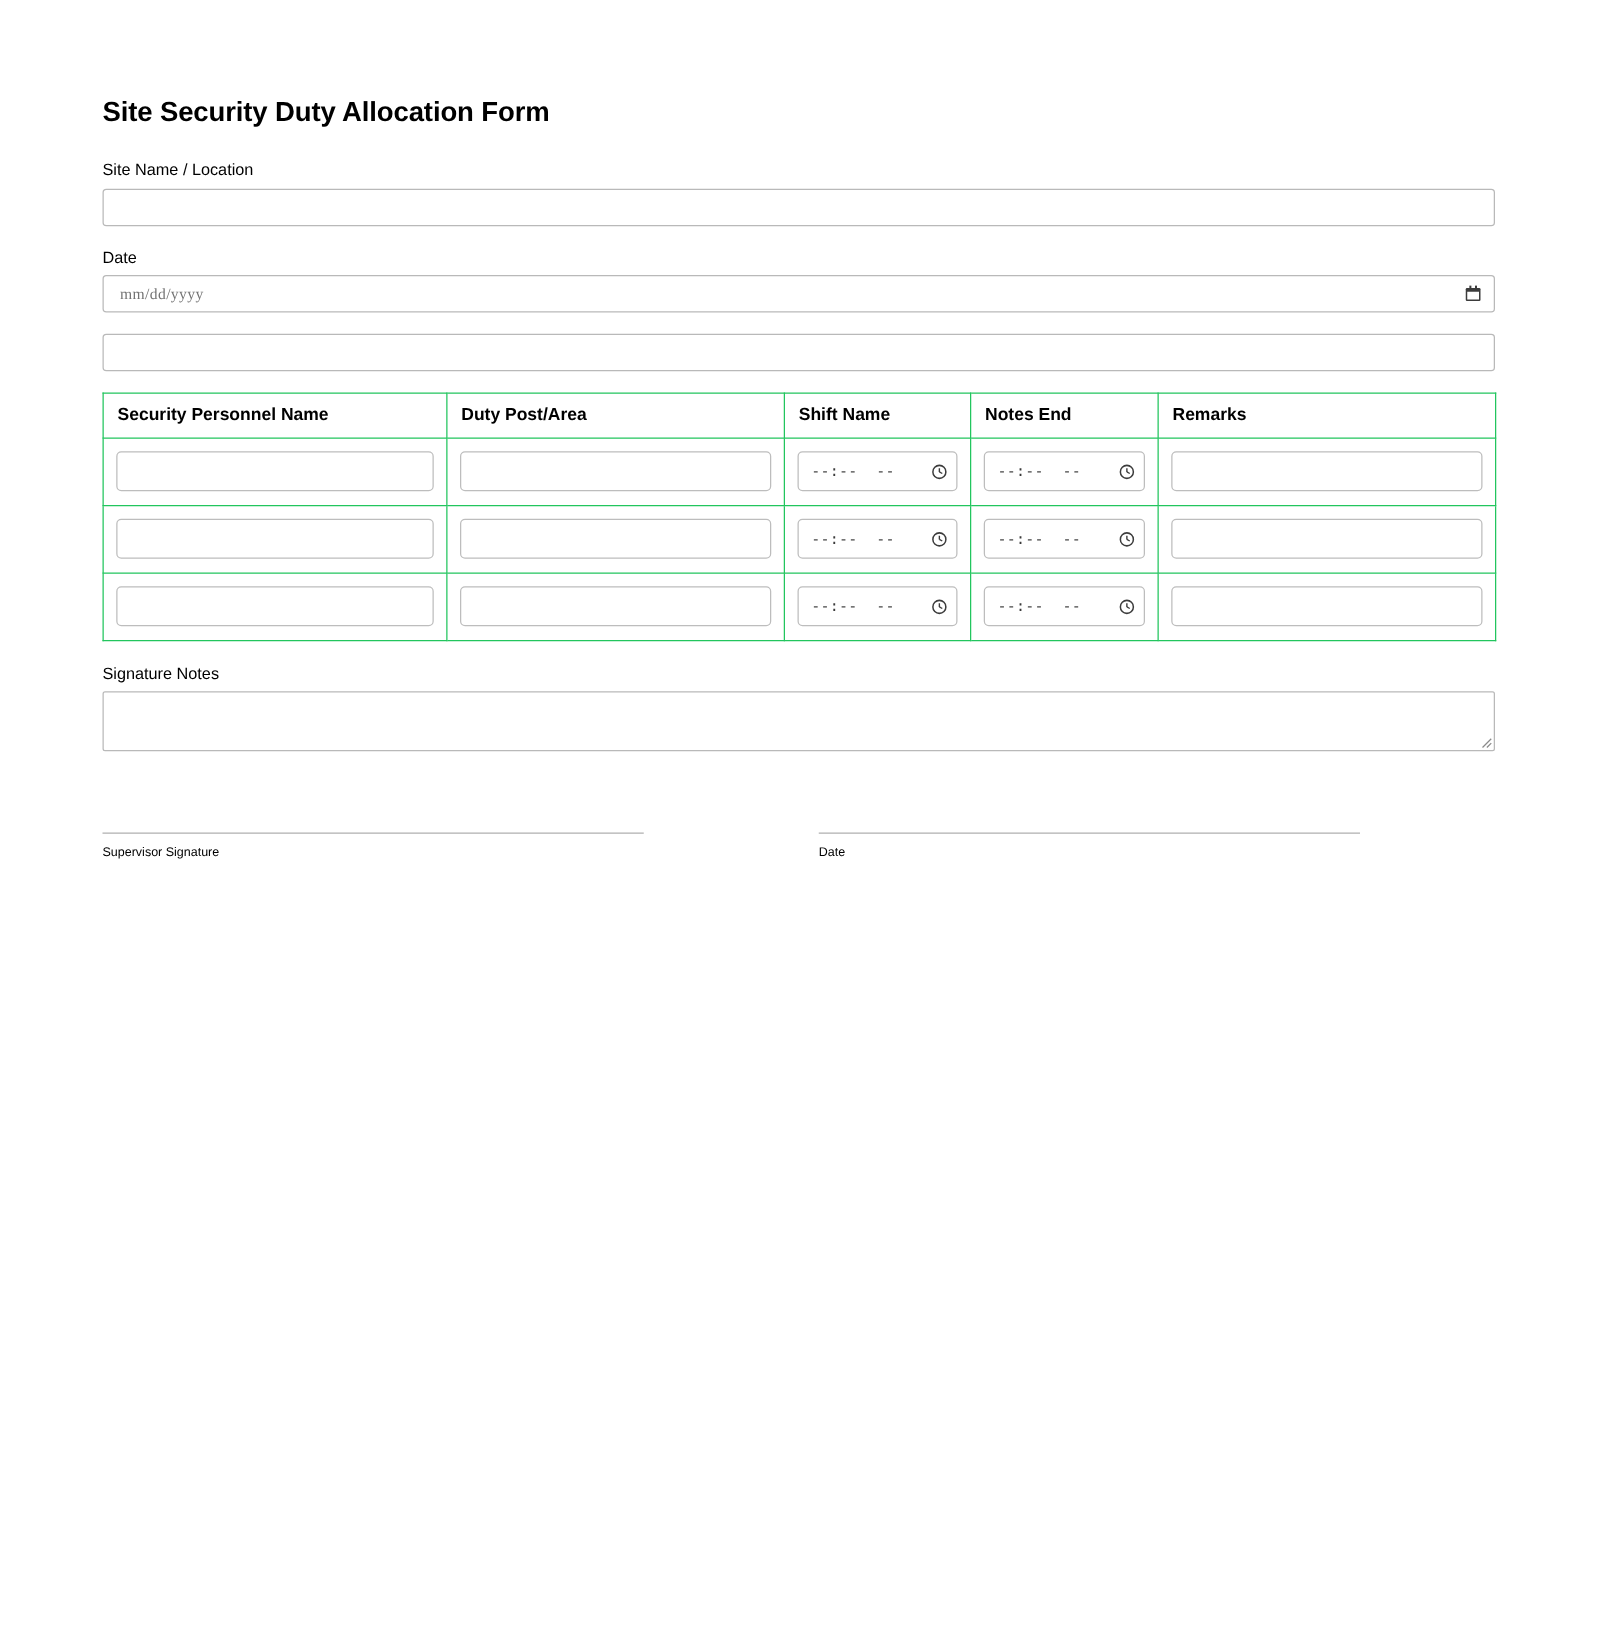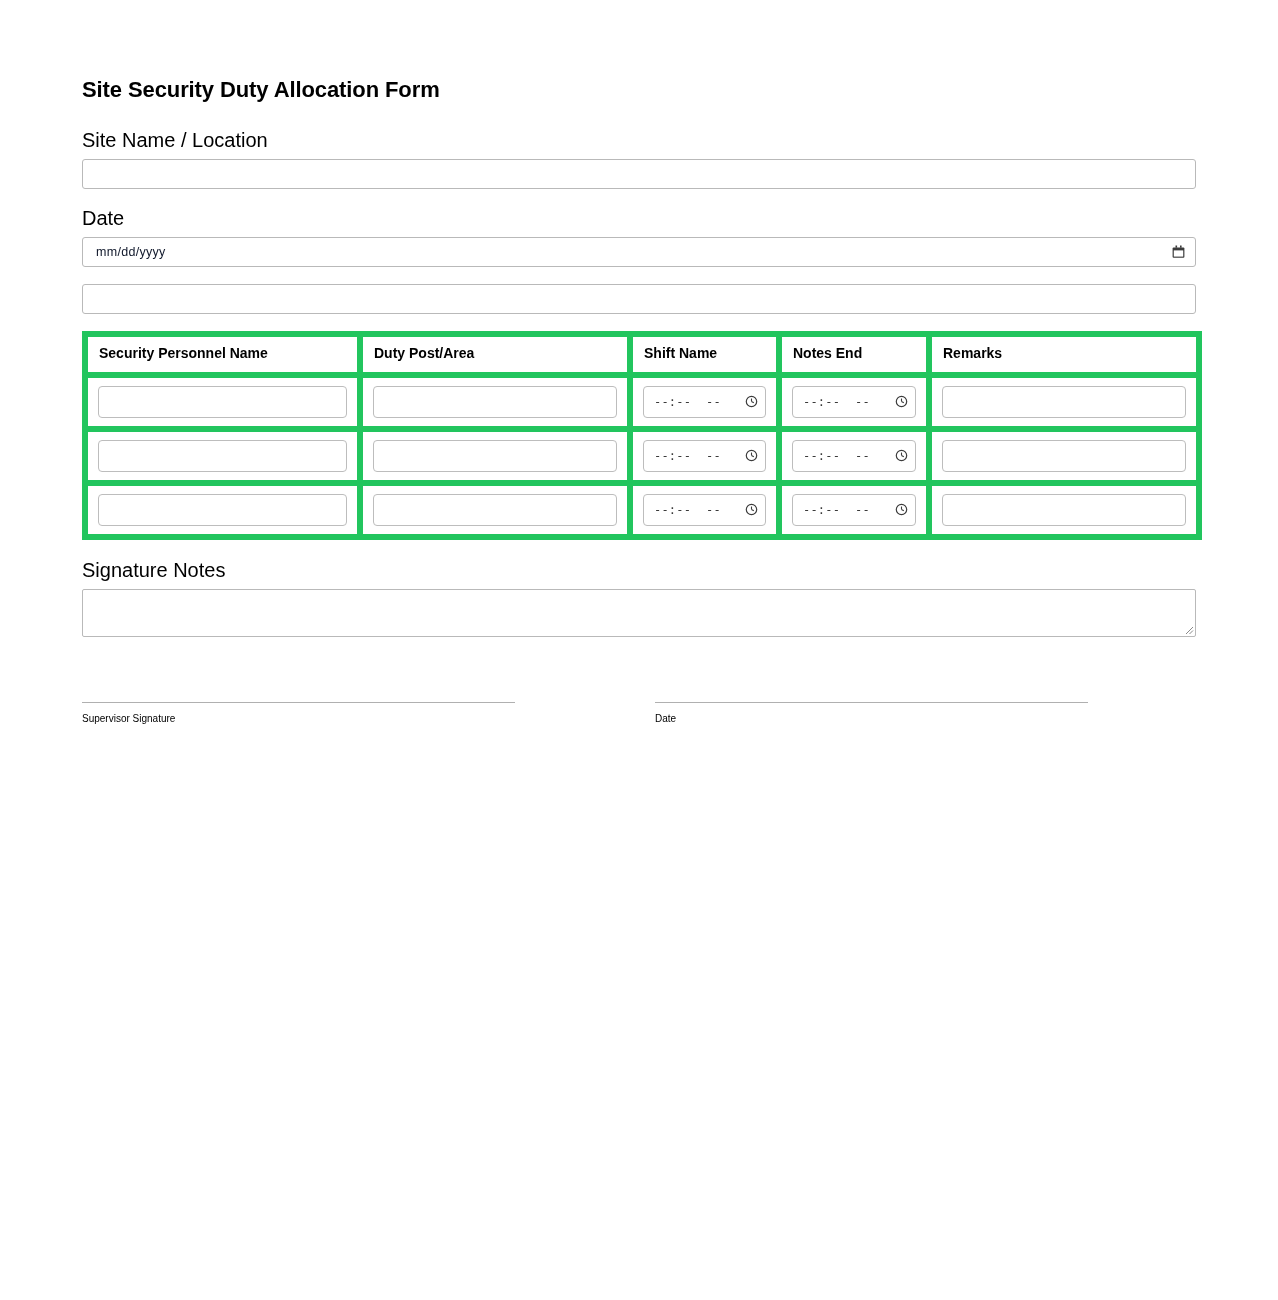--- a/index.html
+++ b/index.html
@@ -19,21 +19,21 @@
     padding: 78px 82px 0 82px;
   }
   .form-title {
     font-size: 22px;
     font-weight: bold;
     line-height: 1.1;
     margin: 0 0 26px 0;
     letter-spacing: -0.1px;
   }
   .field-label {
-    font-size: 20px;
+    font-size: 13px;
     line-height: 1.2;
     margin: 0 0 7px 0;
     color: #000;
   }
   .field-block {
     margin-bottom: 17px;
   }
   .text-input {
     display: block;
     width: 1114px;
@@ -52,23 +52,23 @@
     width: 1114px;
     height: 30px;
     border: 1px solid #b9b9b9;
     border-radius: 3px;
     background: #fff;
     display: flex;
     align-items: center;
     padding: 0 10px 0 13px;
   }
   .date-placeholder {
-    font-family: Liberation Sans, sans-serif;
+    font-family: Liberation Serif, serif;
     font-size: 12.5px;
-    color: #0f172a;
+    color: #737373;
     letter-spacing: 0.3px;
     flex: 1;
   }
   .calendar-icon {
     width: 13px;
     height: 14px;
     flex: none;
     display: block;
   }
   .section-label {
@@ -76,21 +76,21 @@
     margin: 0 0 8px 0;
   }
   table.duty-table {
     border-collapse: collapse;
     width: 1114px;
     table-layout: fixed;
     margin-bottom: 18px;
   }
   table.duty-table th,
   table.duty-table td {
-    border: 6px solid #22c55e;
+    border: 1px solid #22c55e;
     padding: 0;
     vertical-align: middle;
   }
   table.duty-table th {
     text-align: left;
     font-size: 14px;
     font-weight: bold;
     padding: 9px 10px 10px 11px;
     background: #fff;
     line-height: 1.1;

